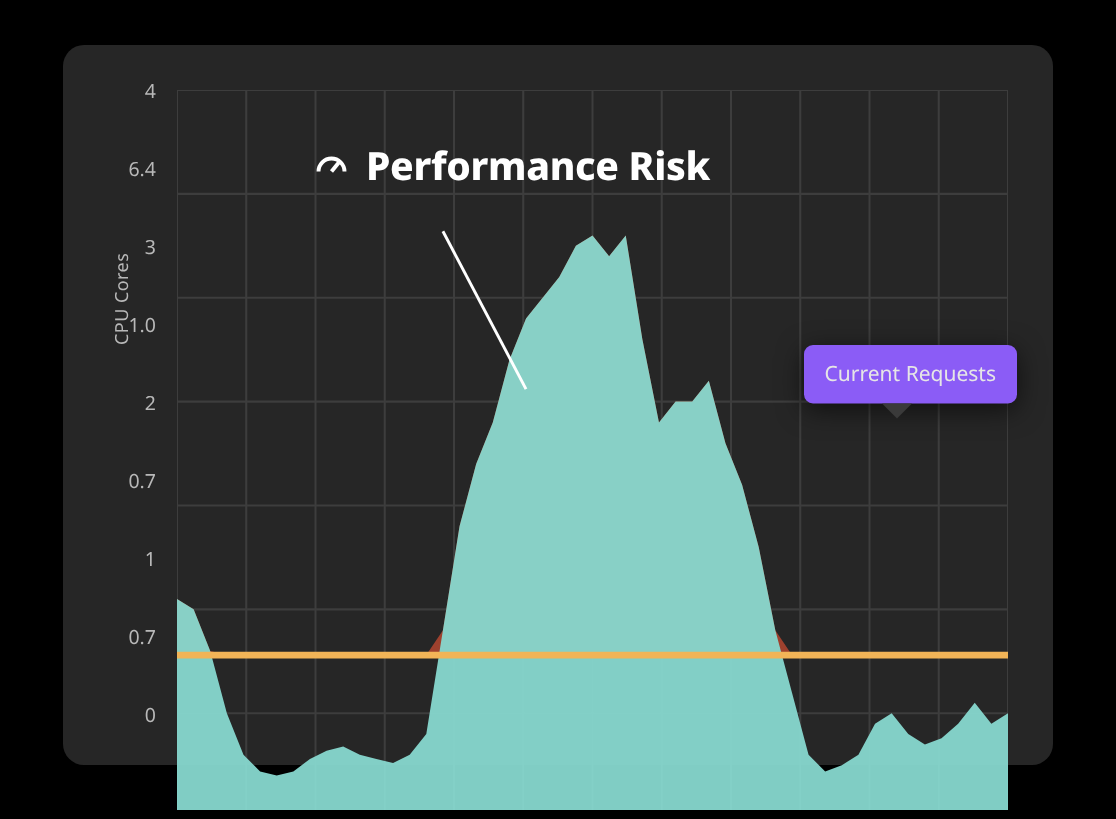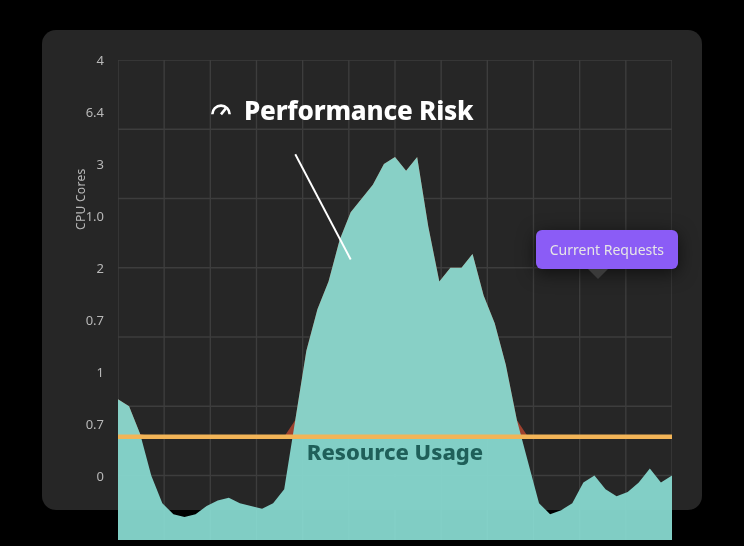--- a/index.html
+++ b/index.html
@@ -107,20 +107,19 @@
     </svg>
 
     <div class="perf-label">
       <svg class="perf-icon" viewBox="0 0 24 24">
         <path d="M4 16a8 8 0 1 1 16 0"></path>
         <line x1="12" y1="16" x2="16.5" y2="10.5"></line>
       </svg>
       <span>Performance Risk</span>
     </div>
 
-    <div class="res-label">Resource Usage</div>
 
     <div class="tooltip">
       <span>Current Requests</span>
     </div>
 
   </div>
 </div>
 
 </body></html>

